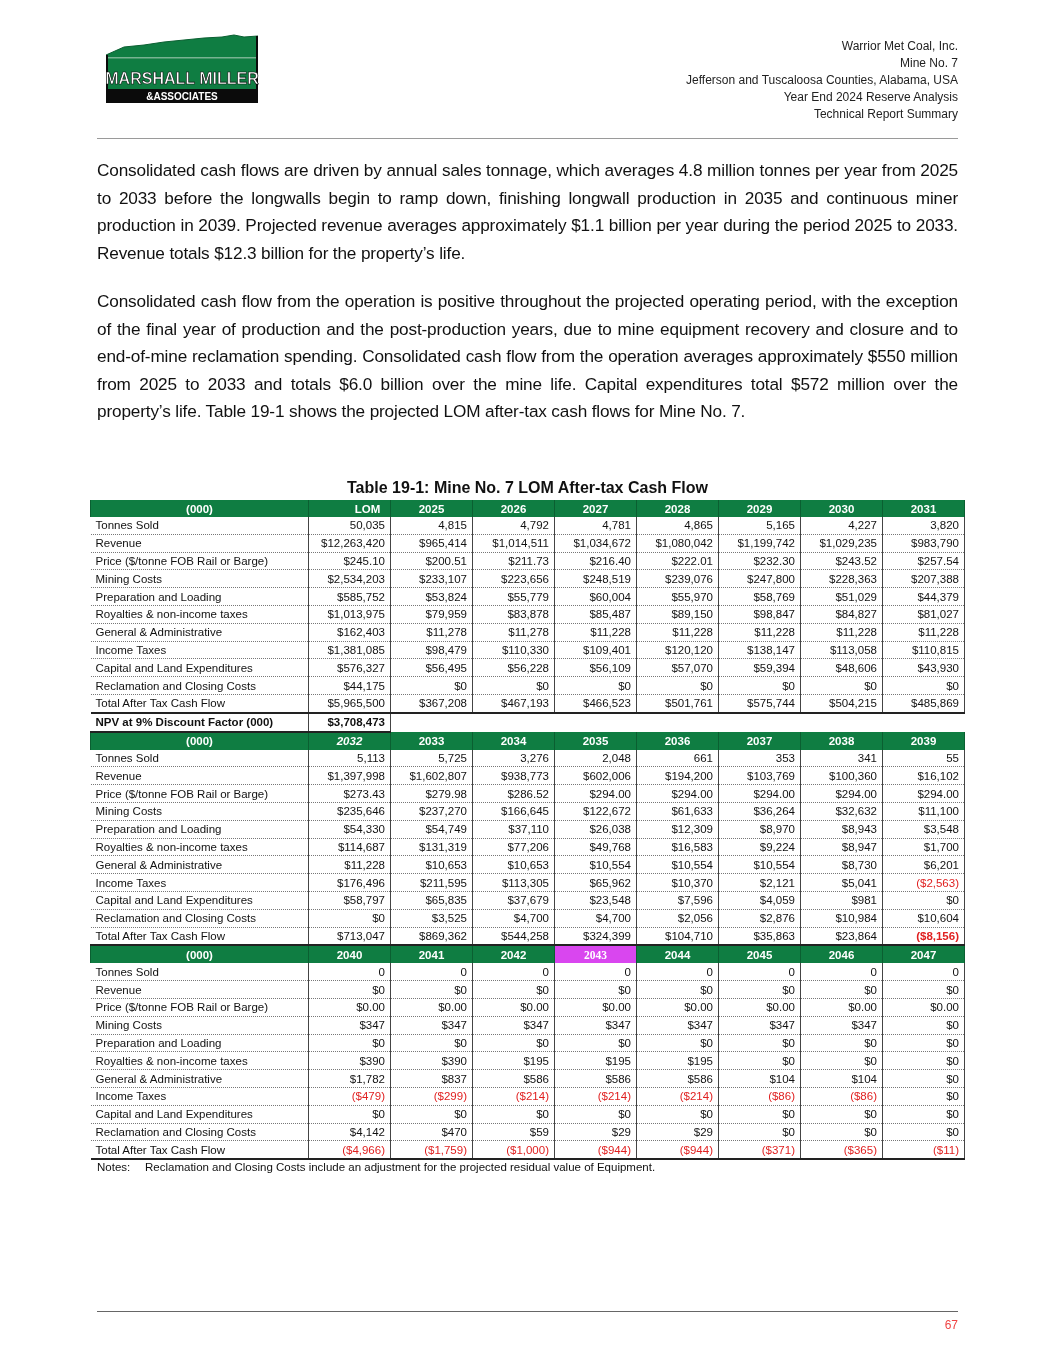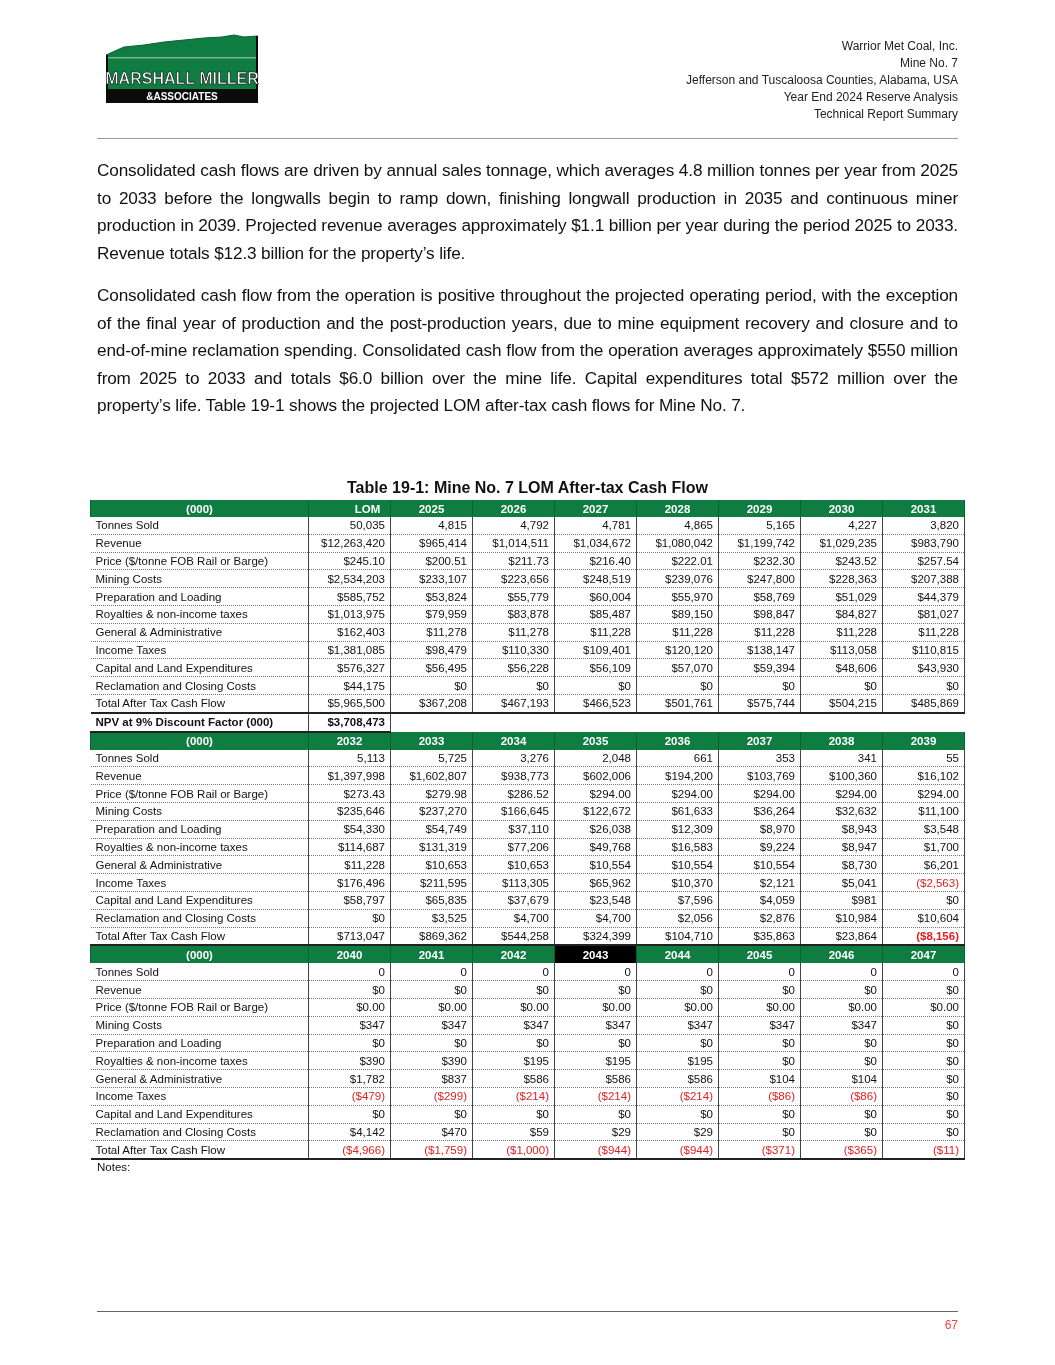--- a/index.html
+++ b/index.html
@@ -8,21 +8,21 @@
     .logo { position: absolute; left: 104px; top: 33px; width: 156px; height: 70px; }
     .logo svg { display: block; }
 
     .header-info { position: absolute; right: 97px; top: 38px; text-align: right; font-size: 12px; line-height: 17px; color: #222; }
     .header-info div { white-space: nowrap; }
 
     .header-rule { position: absolute; left: 97px; right: 97px; top: 138px; border-top: 1px solid #9a9a9a; }
 
     .para { position: absolute; left: 97px; width: 861px; font-size: 17.2px; line-height: 27.5px; text-align: justify; color: #111; margin: 0; letter-spacing: -0.15px; }
     .para.p1 { top: 157px; }
-    .para.p2 { top: 282px; }
+    .para.p2 { top: 288px; }
 
     .table-title { position: absolute; left: 0; width: 1055px; top: 479px; text-align: center; font-weight: bold; font-size: 16px; color: #111; }
 
     .cf-table { position: absolute; left: 90px; top: 500px; width: 874px; border-collapse: collapse; font-size: 11.5px; table-layout: fixed; }
     .cf-table col.c-label { width: 218px; }
     .cf-table col.c-val { width: 82px; }
     .cf-table th { background: #0f7d42; color: #fff; font-weight: bold; text-align: center; height: 17px; padding: 0 4px; border-left: 1px solid #0a5f31; border-right: 1px solid #0a5f31; }
     .cf-table td { height: 16.8px; padding: 0 5px; border-bottom: 1px dotted #777; border-left: 1px solid #444; border-right: 1px solid #444; white-space: nowrap; }
     .cf-table td.lbl { text-align: left; border-left: none; }
     .cf-table td.num { text-align: right; }
@@ -214,21 +214,21 @@
         <td class="num">$504,215</td>
         <td class="num">$485,869</td>
       </tr>
       <tr class="npv">
         <td class="lbl">NPV at 9% Discount Factor (000)</td>
         <td class="num">$3,708,473</td>
         <td class="empty" colspan="7"></td>
       </tr>
       <tr>
         <th style="background: rgb(15, 125, 66);">(000)</th>
-        <th style="background: rgb(15, 125, 66);">2032</th>
+        <th style="background: rgb(15, 125, 66); font-style: italic;">2032</th>
         <th style="background: rgb(15, 125, 66);">2033</th>
         <th style="background: rgb(15, 125, 66);">2034</th>
         <th style="background: rgb(15, 125, 66);">2035</th>
         <th style="background: rgb(15, 125, 66);">2036</th>
         <th style="background: rgb(15, 125, 66);">2037</th>
         <th style="background: rgb(15, 125, 66);">2038</th>
         <th style="background: rgb(15, 125, 66);">2039</th>
       </tr>
       <tr>
         <td class="lbl">Tonnes Sold</td>
@@ -349,21 +349,21 @@
         <td class="num">$104,710</td>
         <td class="num">$35,863</td>
         <td class="num">$23,864</td>
         <td class="num neg" style="color: rgb(224, 32, 32); font-weight: bold;">($8,156)</td>
       </tr>
       <tr>
         <th style="background: rgb(15, 125, 66);">(000)</th>
         <th style="background: rgb(15, 125, 66);">2040</th>
         <th style="background: rgb(15, 125, 66);">2041</th>
         <th style="background: rgb(15, 125, 66);">2042</th>
-        <th style="background: #000000;">2043</th>
+        <th style="background: #d946ef; font-family: Liberation Serif, serif;">2043</th>
         <th style="background: rgb(15, 125, 66);">2044</th>
         <th style="background: rgb(15, 125, 66);">2045</th>
         <th style="background: rgb(15, 125, 66);">2046</th>
         <th style="background: rgb(15, 125, 66);">2047</th>
       </tr>
       <tr>
         <td class="lbl">Tonnes Sold</td>
         <td class="num">0</td>
         <td class="num">0</td>
         <td class="num">0</td>
@@ -482,18 +482,19 @@
         <td class="num neg" style="color: rgb(224, 32, 32); padding-left: 40px;">($371)</td>
         <td class="num neg" style="color: rgb(224, 32, 32);">($365)</td>
         <td class="num neg" style="color: rgb(224, 32, 32);">($11)</td>
       </tr>
     </tbody>
 </table>
 
 <div class="notes">
   <div class="n-label">Notes:</div>
   <div class="n-lines">
+    <div>Reclamation and Closing Costs include an adjustment for the projected residual value of Equipment.</div>
   </div>
 </div>
 
 <div class="footer-rule"></div>
 <div class="footer-left">Marshall Miller &amp; Associates, Inc.</div>
 <div class="footer-right">67</div>
 
 </body></html>

